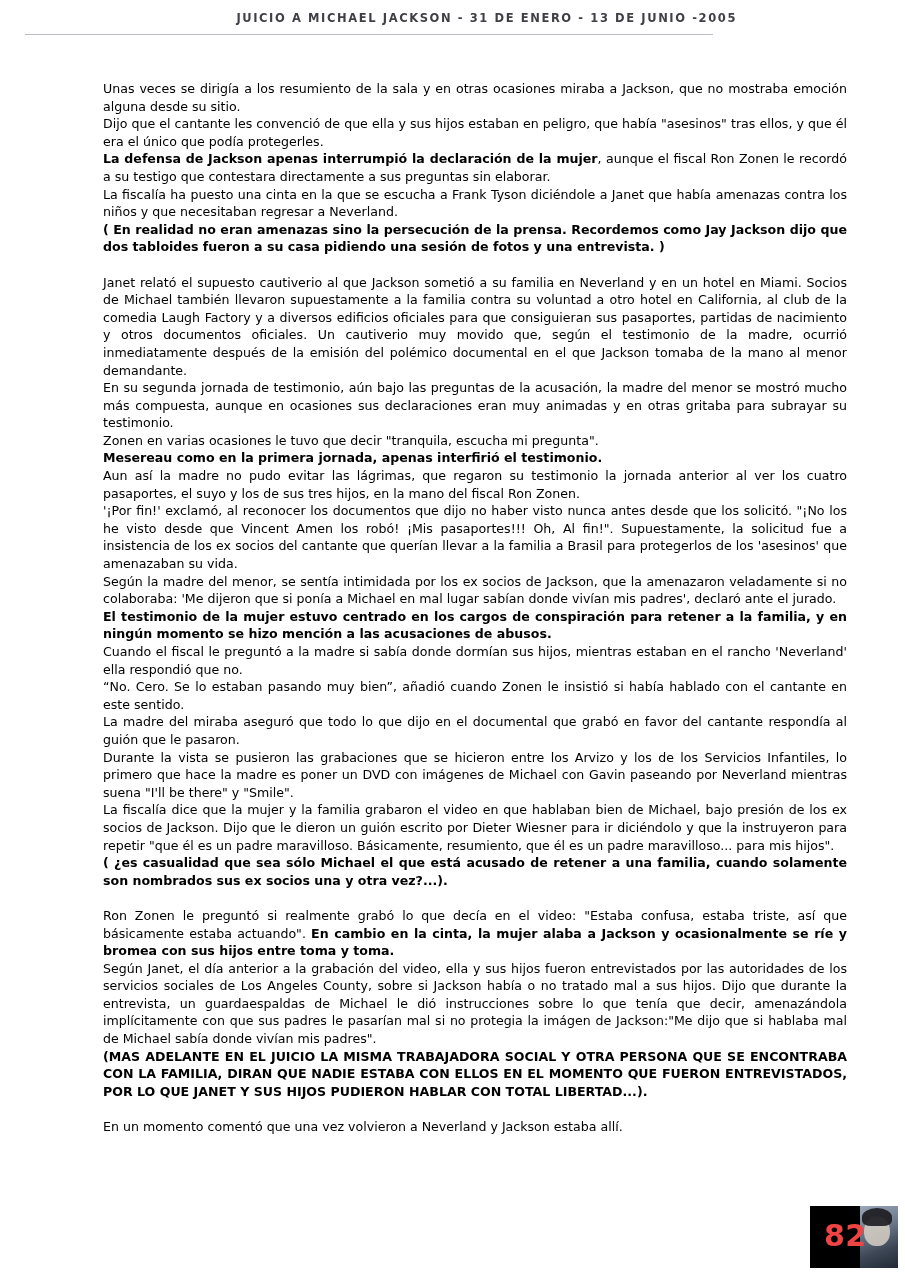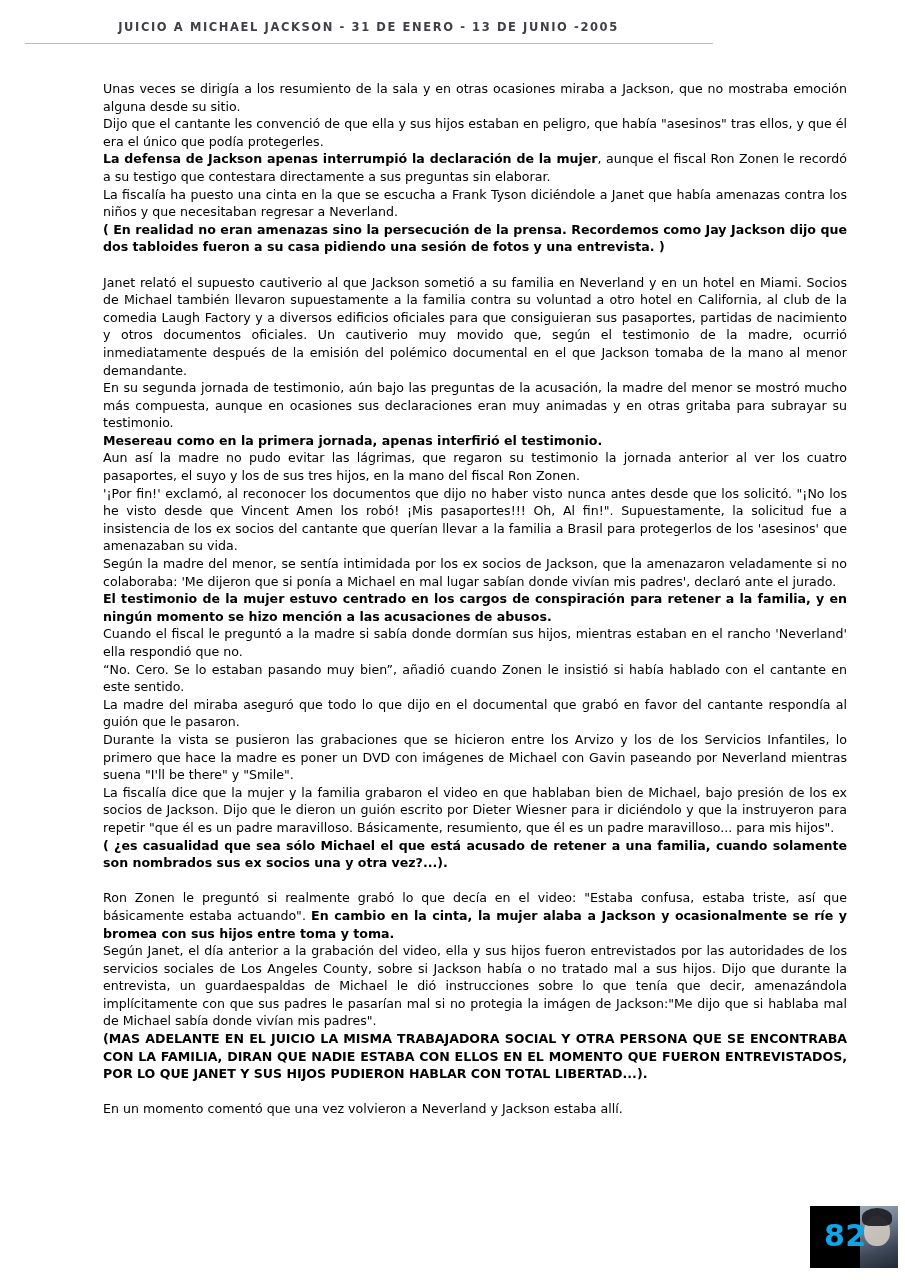--- a/index.html
+++ b/index.html
@@ -16,24 +16,24 @@
     overflow: hidden;
   }
   .page {
     position: relative;
     width: 905px;
     height: 1280px;
     box-sizing: border-box;
   }
   .header {
     position: absolute;
-    top: 20px;
+    top: 11px;
     left: 0;
     width: 737px;
-    text-align: center;
+    text-align: right;
   }
   .header-title {
     font-family: "DejaVu Sans", sans-serif;
     font-weight: bold;
     font-size: 11.5px;
     letter-spacing: 1.6px;
     color: #3f3f46;
     white-space: nowrap;
   }
   .header-rule {
@@ -104,21 +104,21 @@
     width: 30px;
     height: 18px;
     border-radius: 50% 50% 30% 30%;
     background: #1b1b1f;
     opacity: 0.9;
   }
   .pagenum-text {
     position: absolute;
     left: 14px;
     top: 10px;
-    color: #0ea5e9;
+    color: #ef4444;
     font-family: "DejaVu Sans", sans-serif;
     font-weight: bold;
     font-size: 30px;
     line-height: 40px;
     letter-spacing: 0.5px;
   }
 </style>
 </head>
 <body>
 
@@ -134,20 +134,21 @@
     <p>Unas veces se dirigía a los resumiento de la sala y en otras ocasiones miraba a Jackson, que no mostraba emoción alguna desde su sitio.</p>
     <p>Dijo que el cantante les convenció de que ella y sus hijos estaban en peligro, que había "asesinos" tras ellos, y que él era el único que podía protegerles.</p>
     <p><b>La defensa de Jackson apenas interrumpió la declaración de la mujer</b><span>, aunque el fiscal Ron Zonen le recordó a su testigo que contestara directamente a sus preguntas sin elaborar.</span></p>
     <p>La fiscalía ha puesto una cinta en la que se escucha a Frank Tyson diciéndole a Janet que había amenazas contra los niños y que necesitaban regresar a Neverland.</p>
     <p><b>( En realidad no eran amenazas sino la persecución de la prensa. Recordemos como Jay Jackson dijo que dos tabloides fueron a su casa pidiendo una sesión de fotos y una entrevista. )</b></p>
 
     <div class="spacer"></div>
 
     <p>Janet relató el supuesto cautiverio al que Jackson sometió a su familia en Neverland y en un hotel en Miami. Socios de Michael también llevaron supuestamente a la familia contra su voluntad a otro hotel en California, al club de la comedia Laugh Factory y a diversos edificios oficiales para que consiguieran sus pasaportes, partidas de nacimiento y otros documentos oficiales. Un cautiverio muy movido que, según el testimonio de la madre, ocurrió inmediatamente después de la emisión del polémico documental en el que Jackson tomaba de la mano al menor demandante.</p>
     <p>En su segunda jornada de testimonio, aún bajo las preguntas de la acusación, la madre del menor se mostró mucho más compuesta, aunque en ocasiones sus declaraciones eran muy animadas y en otras gritaba para subrayar su testimonio.</p>
+    <p class="nojust">Zonen en varias ocasiones le tuvo que decir "tranquila, escucha mi pregunta".</p>
     <p class="nojust"><b>Mesereau como en la primera jornada, apenas interfirió el testimonio.</b></p>
     <p>Aun así la madre no pudo evitar las lágrimas, que regaron su testimonio la jornada anterior al ver los cuatro pasaportes, el suyo y los de sus tres hijos, en la mano del fiscal Ron Zonen.</p>
     <p>'¡Por fin!' exclamó, al reconocer los documentos que dijo no haber visto nunca antes desde que los solicitó. "¡No los he visto desde que Vincent Amen los robó! ¡Mis pasaportes!!! Oh, Al fin!". Supuestamente, la solicitud fue a insistencia de los ex socios del cantante que querían llevar a la familia a Brasil para protegerlos de los 'asesinos' que amenazaban su vida.</p>
     <p>Según la madre del menor, se sentía intimidada por los ex socios de Jackson, que la amenazaron veladamente si no colaboraba: 'Me dijeron que si ponía a Michael en mal lugar sabían donde vivían mis padres', declaró ante el jurado.</p>
     <p><b>El testimonio de la mujer estuvo centrado en los cargos de conspiración para retener a la familia, y en ningún momento se hizo mención a las acusaciones de abusos.</b></p>
     <p>Cuando el fiscal le preguntó a la madre si sabía donde dormían sus hijos, mientras estaban en el rancho 'Neverland' ella respondió que no.</p>
     <p>“No. Cero. Se lo estaban pasando muy bien”, añadió cuando Zonen le insistió si había hablado con el cantante en este sentido.</p>
     <p>La madre del miraba aseguró que todo lo que dijo en el documental que grabó en favor del cantante respondía al guión que le pasaron.</p>
     <p>Durante la vista se pusieron las grabaciones que se hicieron entre los Arvizo y los de los Servicios Infantiles, lo primero que hace la madre es poner un DVD con imágenes de Michael con Gavin paseando por Neverland mientras suena "I'll be there" y "Smile".</p>
     <p>La fiscalía dice que la mujer y la familia grabaron el video en que hablaban bien de Michael, bajo presión de los ex socios de Jackson. Dijo que le dieron un guión escrito por Dieter Wiesner para ir diciéndolo y que la instruyeron para repetir "que él es un padre maravilloso. Básicamente, resumiento, que él es un padre maravilloso... para mis hijos".</p>

